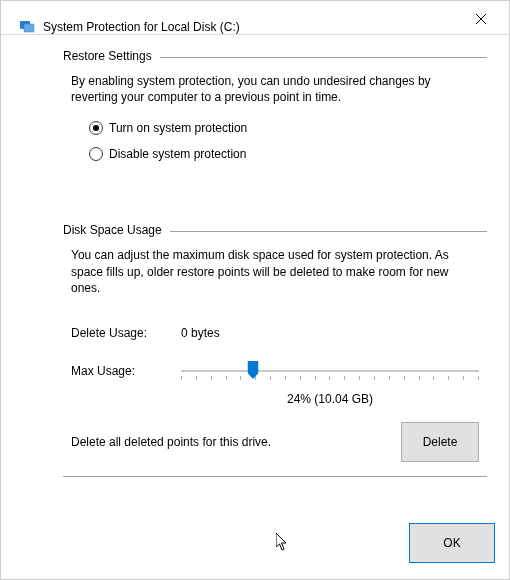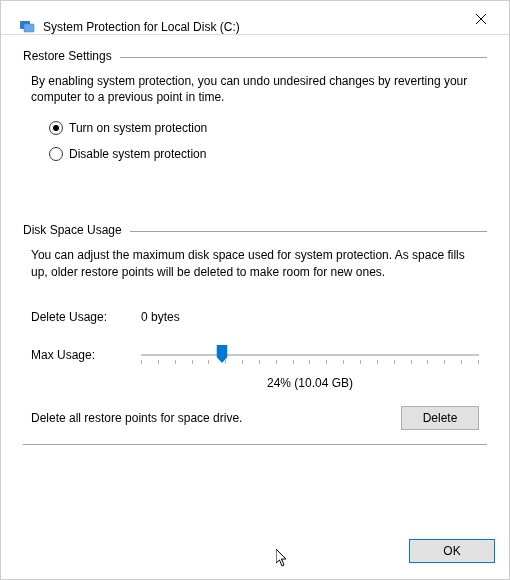--- a/index.html
+++ b/index.html
@@ -47,20 +47,21 @@
       justify-content: center;
       font-size: 16px;
       font-weight: normal;
       cursor: default;
     }
     .content {
       flex: 1;
       padding: 14px 22px 0 22px;
       display: flex;
       flex-direction: column;
+      margin-left: 40px;
     }
     .section-header {
       display: flex;
       align-items: center;
       margin-bottom: 10px;
     }
     .section-title {
       font-size: 12px;
       color: #000;
       white-space: nowrap;
@@ -180,21 +181,21 @@
       flex: 1;
       font-size: 12px;
     }
     .btn {
       font-family: inherit;
       font-size: 12px;
       background: #e1e1e1;
       border: 1px solid #adadad;
       padding: 0;
       cursor: default;
-      height: 24px;
+      height: 40px;
     }
     .btn-delete {
       width: 78px;
     }
     .hr-above-buttons {
       height: 1px;
       background: #a0a0a0;
       margin: 0 0 14px 0;
     }
     .button-row {
@@ -300,21 +301,21 @@
         <div class="slider-thumb">
           <svg viewBox="0 0 11 18" width="11" height="18">
             <path d="M0 0 H11 V12 L5.5 18 L0 12 Z" fill="#0078d7"></path>
           </svg>
         </div>
       </div>
     </div>
     <div class="slider-percent">24% (10.04 GB)</div>
 
     <div class="delete-row">
-      <span class="delete-text">Delete all restore points for space drive.</span>
+      <span class="delete-text">Delete all deleted points for this drive.</span>
       <button class="btn btn-delete">Delete</button>
     </div>
 
     <div class="hr-above-buttons"></div>
   </div>
 
   <div class="button-row">
     <button class="btn btn-bottom btn-ok">OK</button>
     <span class="cursor" style="left:279px; top:-2px;">
       <svg width="16" height="20" viewBox="0 0 16 20">

